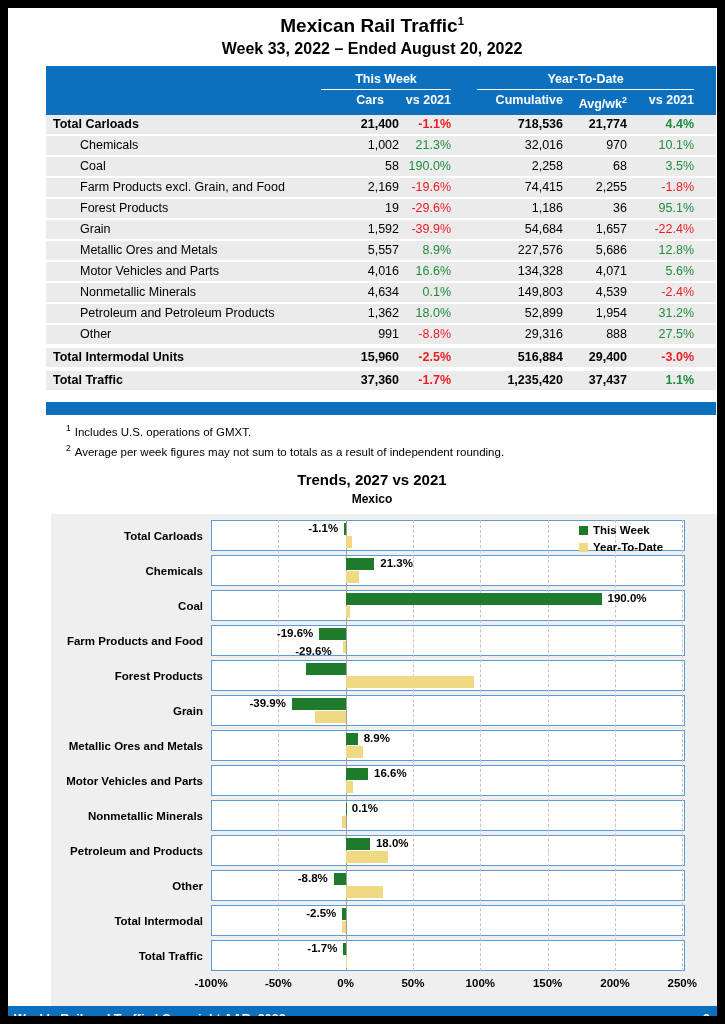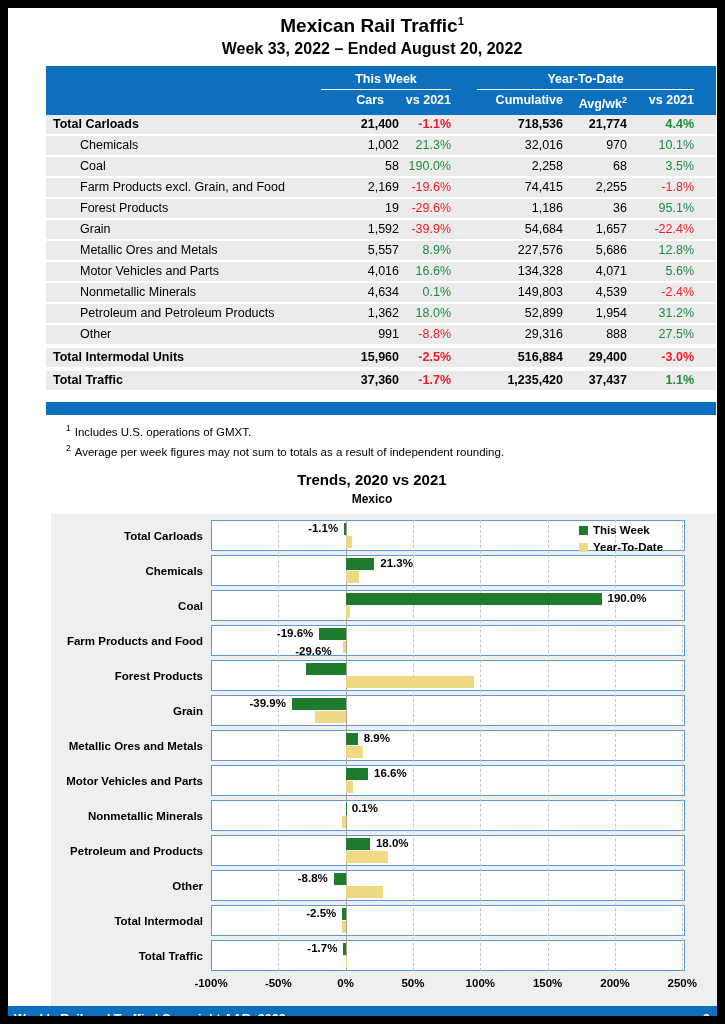--- a/index.html
+++ b/index.html
@@ -225,21 +225,21 @@
         </div>
     </div>
 
     <div class="endbar"></div>
 
     <div class="footnotes">
       <div class="fn"><sup>1</sup><span>Includes U.S. operations of GMXT.</span></div>
       <div class="fn"><sup>2</sup><span>Average per week figures may not sum to totals as a result of independent rounding.</span></div>
     </div>
 
-    <div class="chart-title">Trends, 2020 vs 2021</div>
+    <div class="chart-title">Trends, 2027 vs 2021</div>
     <div class="chart-sub">Mexico</div>
 
     <div class="fig" id="fig">
         <div class="band" style="left: 160px; top: 6px; width: 474px; height: 31.5px;"></div>
         <div class="cat-label" style="left: 0px; top: 14.75px; width: 152px;">Total Carloads</div>
         <div class="band" style="left: 160px; top: 41px; width: 474px; height: 31.5px;"></div>
         <div class="cat-label" style="left: 0px; top: 49.75px; width: 152px;">Chemicals</div>
         <div class="band" style="left: 160px; top: 76px; width: 474px; height: 31.5px;"></div>
         <div class="cat-label" style="left: 0px; top: 84.75px; width: 152px;">Coal</div>
         <div class="band" style="left: 160px; top: 111px; width: 474px; height: 31.5px;"></div>

